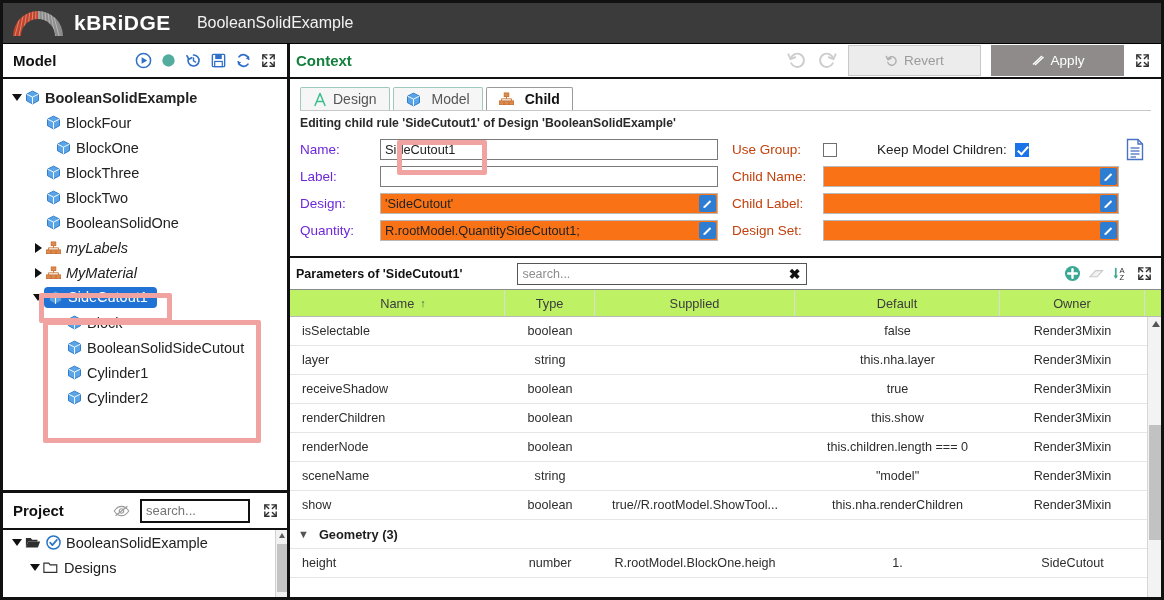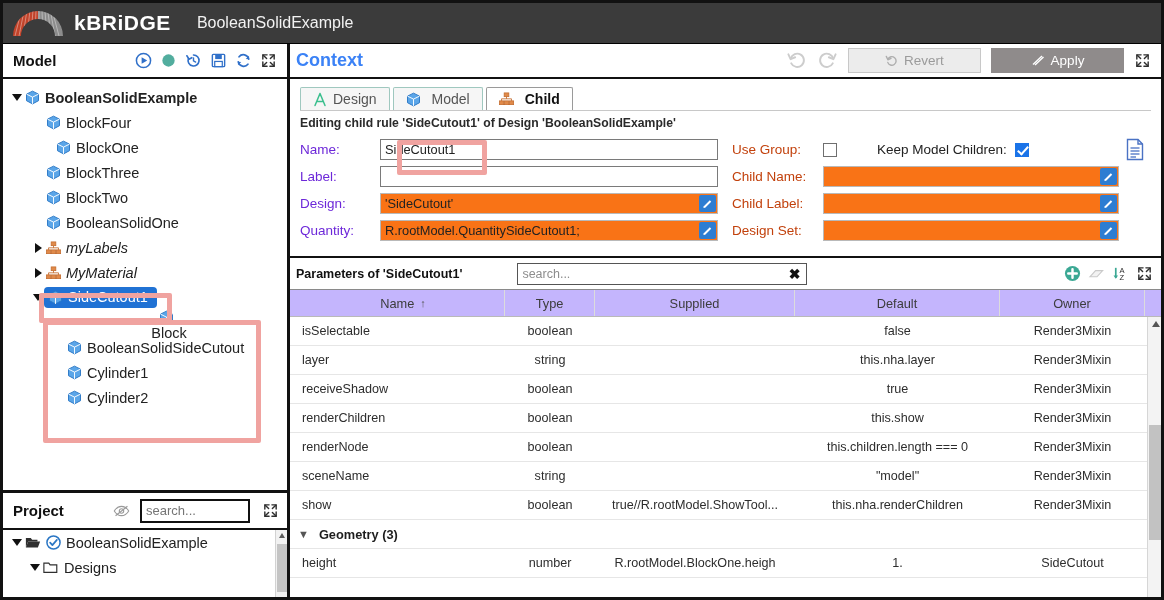--- a/index.html
+++ b/index.html
@@ -110,25 +110,25 @@
     position:absolute; top:3px; left:3px; width:0;height:0;
     border-left:3.5px solid transparent;border-right:3.5px solid transparent;border-bottom:5px solid #5a5a5a;
   }
 
   
   .right-col { flex:1; display:flex; flex-direction:column; background:#fff; min-width:0; }
   .ctx-header {
     height:35px; display:flex; align-items:center;
     padding:0 10px 0 6px; border-bottom:2px solid #111;
   }
-  .ctx-title { font-weight:bold; font-size:18px; color:#3b82f6; }
+  .ctx-title { font-weight:bold; font-size:15px; color:#15803d; }
   .ctx-actions { margin-left:auto; display:flex; align-items:center; gap:10px; }
   .undo-ico, .redo-ico { width:21px; height:21px; }
   .btn {
-    height:25px; display:flex; align-items:center; justify-content:center;
+    height:31px; display:flex; align-items:center; justify-content:center;
     gap:6px; font-size:13.5px; padding:0 20px; cursor:pointer;
     border:1px solid #c8c8c8;
   }
   .btn-revert { background:#ececec; color:#9b9b9b; min-width:133px; }
   .btn-apply { background:#8f8b8b; color:#fff; border-color:#8f8b8b; min-width:133px; }
 
   
   .ctx-body { flex:1; display:flex; flex-direction:column; min-height:0; }
   .ctx-card {
     margin:0; background:#fff; border-bottom:2px solid #111;
@@ -191,21 +191,21 @@
   .search-box {
     width:290px; height:22px; border:1px solid #555; background:#fff;
     display:flex; align-items:center; padding:0 4px; margin-left:55px;
   }
   .search-box .ph { flex:1; font-size:12.5px; color:#8d8d8d; }
   .search-x { font-size:14px; color:#111; font-weight:bold; cursor:pointer; padding:0 2px; }
   .params-tools { margin-left:auto; display:flex; align-items:center; gap:7px; }
 
   
   .tbl-wrap { flex:1; display:flex; flex-direction:column; min-height:0; position:relative; }
-  .tbl-head { display:flex; height:27px; background:#c4b5fd; border-bottom:1px solid #b9b9b9; }
+  .tbl-head { display:flex; height:27px; background:#bef264; border-bottom:1px solid #b9b9b9; }
   .th {
     display:flex; align-items:center; justify-content:center;
     font-size:12.8px; color:#3c3c3c; border-right:1px solid #dcdcdc;
     cursor:pointer;
   }
   .tbl-body { flex:1; overflow:hidden; position:relative; }
   .tr { display:flex; height:29px; border-bottom:1px solid #e6e6e6; align-items:center; }
   .td { font-size:12.6px; color:#2d2d2d; padding:0 2px; overflow:hidden; white-space:nowrap; }
   .c-name { width:215px; min-width:215px; padding-left:12px; }
   .c-type { width:90px; min-width:90px; text-align:center; }
@@ -403,21 +403,21 @@
             </span>
             <span class="sel-pill">
               <svg class="cube-ico" viewBox="0 0 16 16">
                 <path d="M8 1.2 L14.4 4.4 L14.4 11.4 L8 14.8 L1.6 11.4 L1.6 4.4 Z" fill="#5aa5e8" stroke="#2a76c4" stroke-width="1"></path>
                 <path d="M1.6 4.4 L8 7.6 L14.4 4.4" fill="none" stroke="#ffffff" stroke-width="1"></path>
                 <path d="M8 7.6 L8 14.8" fill="none" stroke="#ffffff" stroke-width="1"></path>
               </svg>
               <span class="tree-label">SideCutout1</span>
             </span>
           </div>
-          <div class="tree-row" style="padding-left: 48px; flex-direction: column;">
+          <div class="tree-row" style="padding-left: 48px;">
             <span class="tw"></span>
             <svg class="cube-ico" viewBox="0 0 16 16">
               <path d="M8 1.2 L14.4 4.4 L14.4 11.4 L8 14.8 L1.6 11.4 L1.6 4.4 Z" fill="#5aa5e8" stroke="#2a76c4" stroke-width="1"></path>
               <path d="M1.6 4.4 L8 7.6 L14.4 4.4" fill="none" stroke="#ffffff" stroke-width="1"></path>
               <path d="M8 7.6 L8 14.8" fill="none" stroke="#ffffff" stroke-width="1"></path>
             </svg>
             <span class="tree-label">Block</span>
           </div>
           <div class="tree-row" style="padding-left: 48px;">
             <span class="tw"></span>

